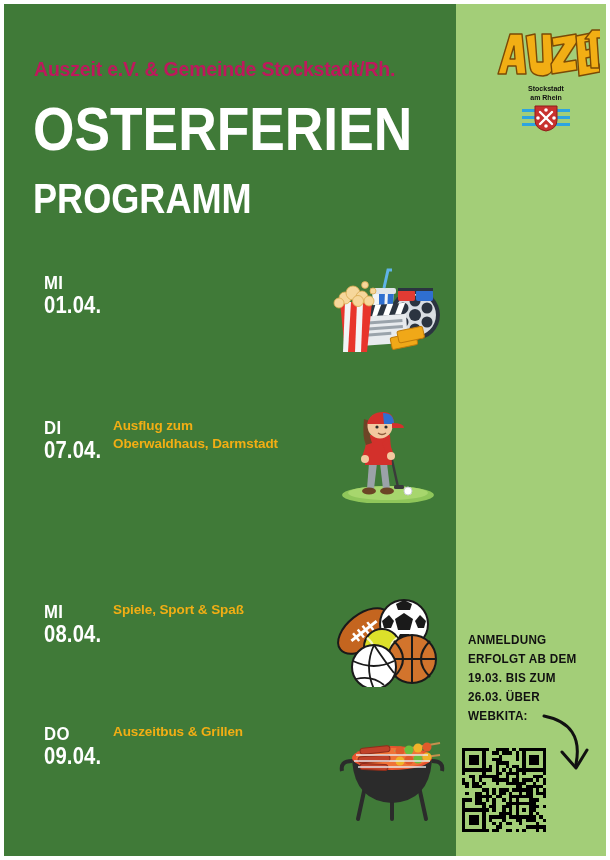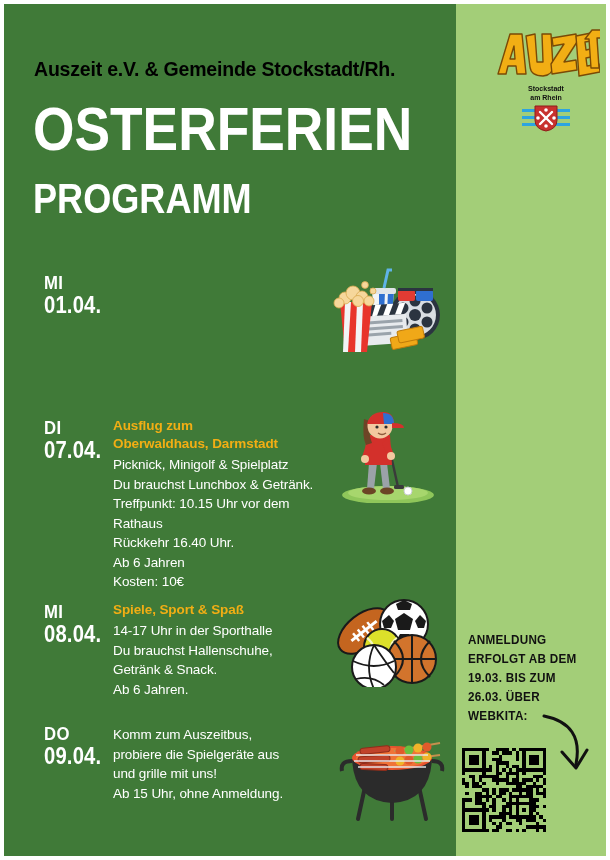--- a/index.html
+++ b/index.html
@@ -30,21 +30,21 @@
     width: 150px;
     height: 852px;
     background: #A3CE78;
   }
 
   
   .org-line {
     position: absolute;
     left: 34px;
     top: 58px;
-    color: #000000;
+    color: #be185d;
     font-size: 19.5px;
     font-weight: bold;
     letter-spacing: -0.2px;
     white-space: nowrap;
   }
   .title-main {
     position: absolute;
     left: 33px;
     top: 98px;
     color: #FFFFFF;
@@ -316,21 +316,20 @@
     </div>
   </div>
 
   <div class="event" style="top:417px;">
     <div class="ev-date">
       <div class="ev-dow">DI</div>
       <div class="ev-day">07.04.</div>
     </div>
     <div class="ev-body">
       <div class="ev-title">Ausflug zum<br>Oberwaldhaus, Darmstadt</div>
-      <div class="ev-lines">Picknick, Minigolf &amp; Spielplatz<br>Du brauchst Lunchbox &amp; Getränk.<br>Treffpunkt: 10.15 Uhr vor dem Rathaus<br>Rückkehr 16.40 Uhr.<br>Ab 6 Jahren<br>Kosten: 10€</div>
     </div>
     <div class="ev-icon" style="left:338px; top:-6px;">
       <svg width="100" height="92" viewBox="0 0 100 92">
         <ellipse cx="50" cy="84" rx="46" ry="9" fill="#8FC65A"></ellipse>
         <ellipse cx="50" cy="82" rx="40" ry="7" fill="#A7D66D"></ellipse>
 
         <path d="M52 40 L60 76" stroke="#3A3A3A" stroke-width="2.4" fill="none"></path>
         <rect x="56" y="74" width="10" height="4" rx="1.5" fill="#3A3A3A"></rect>
         <circle cx="70" cy="80" r="4" fill="#FFFFFF" stroke="#C9CED3" stroke-width="1"></circle>
 
@@ -361,21 +360,20 @@
     </div>
   </div>
 
   <div class="event" style="top:601px;">
     <div class="ev-date">
       <div class="ev-dow">MI</div>
       <div class="ev-day">08.04.</div>
     </div>
     <div class="ev-body">
       <div class="ev-title">Spiele, Sport &amp; Spaß</div>
-      <div class="ev-lines">14-17 Uhr in der Sporthalle<br>Du brauchst Hallenschuhe,<br>Getränk &amp; Snack.<br>Ab 6 Jahren.</div>
     </div>
     <div class="ev-icon" style="left:334px; top:-4px;">
       <svg width="104" height="90" viewBox="0 0 104 90">
 
         <g transform="translate(30,34) rotate(-38)">
           <ellipse cx="0" cy="0" rx="30" ry="17" fill="#C4651F" stroke="#1A1A1A" stroke-width="2"></ellipse>
           <line x1="-16" y1="0" x2="16" y2="0" stroke="#FFFFFF" stroke-width="3"></line>
           <g stroke="#FFFFFF" stroke-width="2.4">
             <line x1="-10" y1="-5" x2="-10" y2="5"></line>
             <line x1="-4" y1="-5" x2="-4" y2="5"></line>
@@ -415,21 +413,21 @@
       </svg>
     </div>
   </div>
 
   <div class="event" style="top:723px;">
     <div class="ev-date">
       <div class="ev-dow">DO</div>
       <div class="ev-day">09.04.</div>
     </div>
     <div class="ev-body">
-      <div class="ev-lines">Komm zum Auszeitbus,<br>probiere die Spielgeräte aus<br>und grille mit uns!<br>Ab 15 Uhr, ohne Anmeldung.</div>
+      <div class="ev-title">Auszeitbus &amp; Grillen</div>
     </div>
     <div class="ev-icon" style="left:334px; top:2px;">
       <svg width="116" height="100" viewBox="0 0 116 100">
 
         <g stroke="#2B2B2B" stroke-width="4" stroke-linecap="round">
           <line x1="34" y1="48" x2="24" y2="94"></line>
           <line x1="58" y1="50" x2="58" y2="94"></line>
           <line x1="82" y1="48" x2="92" y2="94"></line>
         </g>
 

